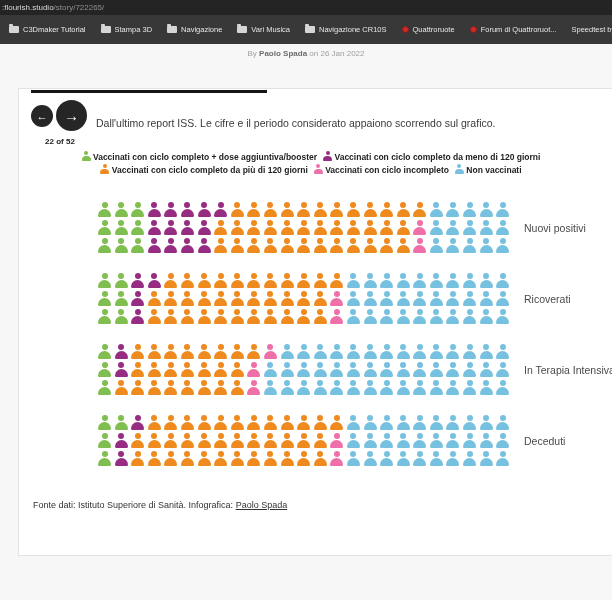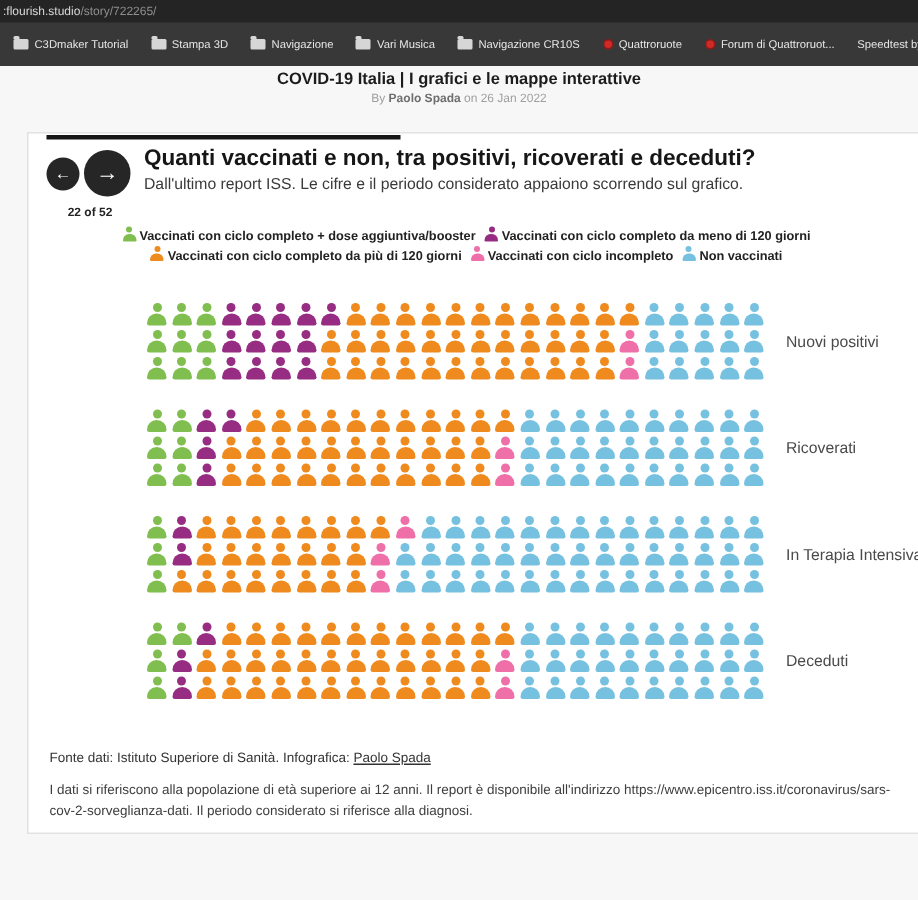--- a/index.html
+++ b/index.html
@@ -112,21 +112,20 @@
       <span class="bm">
         <span class="bm-red"></span>
         <span>Forum di Quattroruot...</span>
       </span>
       <span class="bm">
         <span>Speedtest by Ookla - T...</span>
       </span>
     </div>
 
   <div class="pagehead">
-    <h1>COVID-19 Italia | I grafici e le mappe interattive</h1>
     <div class="byline">
       <span>By</span>
       <span class="author">Paolo Spada</span>
       <span>on 26 Jan 2022</span>
     </div>
   </div>
 
   <div class="card">
 
     <div class="progress">
@@ -136,21 +135,20 @@
     <div class="navwrap">
       <button class="btn-prev">
         <span>←</span>
       </button>
       <button class="btn-next">
         <span>→</span>
       </button>
       <div class="slidecount">22 of 52</div>
     </div>
 
-    <div class="story-title">Quanti vaccinati e non, tra positivi, ricoverati e deceduti?</div>
     <div class="story-sub">Dall'ultimo report ISS. Le cifre e il periodo considerato appaiono scorrendo sul grafico.</div>
 
     <div class="legend">
         <div class="legend-row"><span class="legend-item"><span class="mini-person" style="color: rgb(127, 190, 79);"></span><span> Vaccinati con ciclo completo + dose aggiuntiva/booster</span></span><span class="legend-item"><span class="mini-person" style="color: rgb(150, 45, 130);"></span><span> Vaccinati con ciclo completo da meno di 120 giorni</span></span></div>
         <div class="legend-row"><span class="legend-item"><span class="mini-person" style="color: rgb(238, 138, 30);"></span><span> Vaccinati con ciclo completo da più di 120 giorni</span></span><span class="legend-item"><span class="mini-person" style="color: rgb(239, 111, 168);"></span><span> Vaccinati con ciclo incompleto</span></span><span class="legend-item"><span class="mini-person" style="color: rgb(119, 193, 224);"></span><span> Non vaccinati</span></span></div>
       </div>
 
     <div class="chart">
         <div class="category" style="top: 0px;">
           <div class="pgrid">
@@ -470,17 +468,16 @@
             <span class="person" style="color: rgb(119, 193, 224);"></span>
             <span class="person" style="color: rgb(119, 193, 224);"></span>
           </div>
           <span class="cat-label">Deceduti</span>
         </div>
       </div>
 
     <div class="fonte">
       <span>Fonte dati: Istituto Superiore di Sanità. Infografica: </span><a href="#">Paolo Spada</a>
     </div>
-    <div class="note">I dati si riferiscono alla popolazione di età superiore ai 12 anni. Il report è disponibile all'indirizzo https://www.epicentro.iss.it/coronavirus/sars-cov-2-sorveglianza-dati. Il periodo considerato si riferisce alla diagnosi.</div>
   </div>
 
 
 </div>
 
 </body></html>

